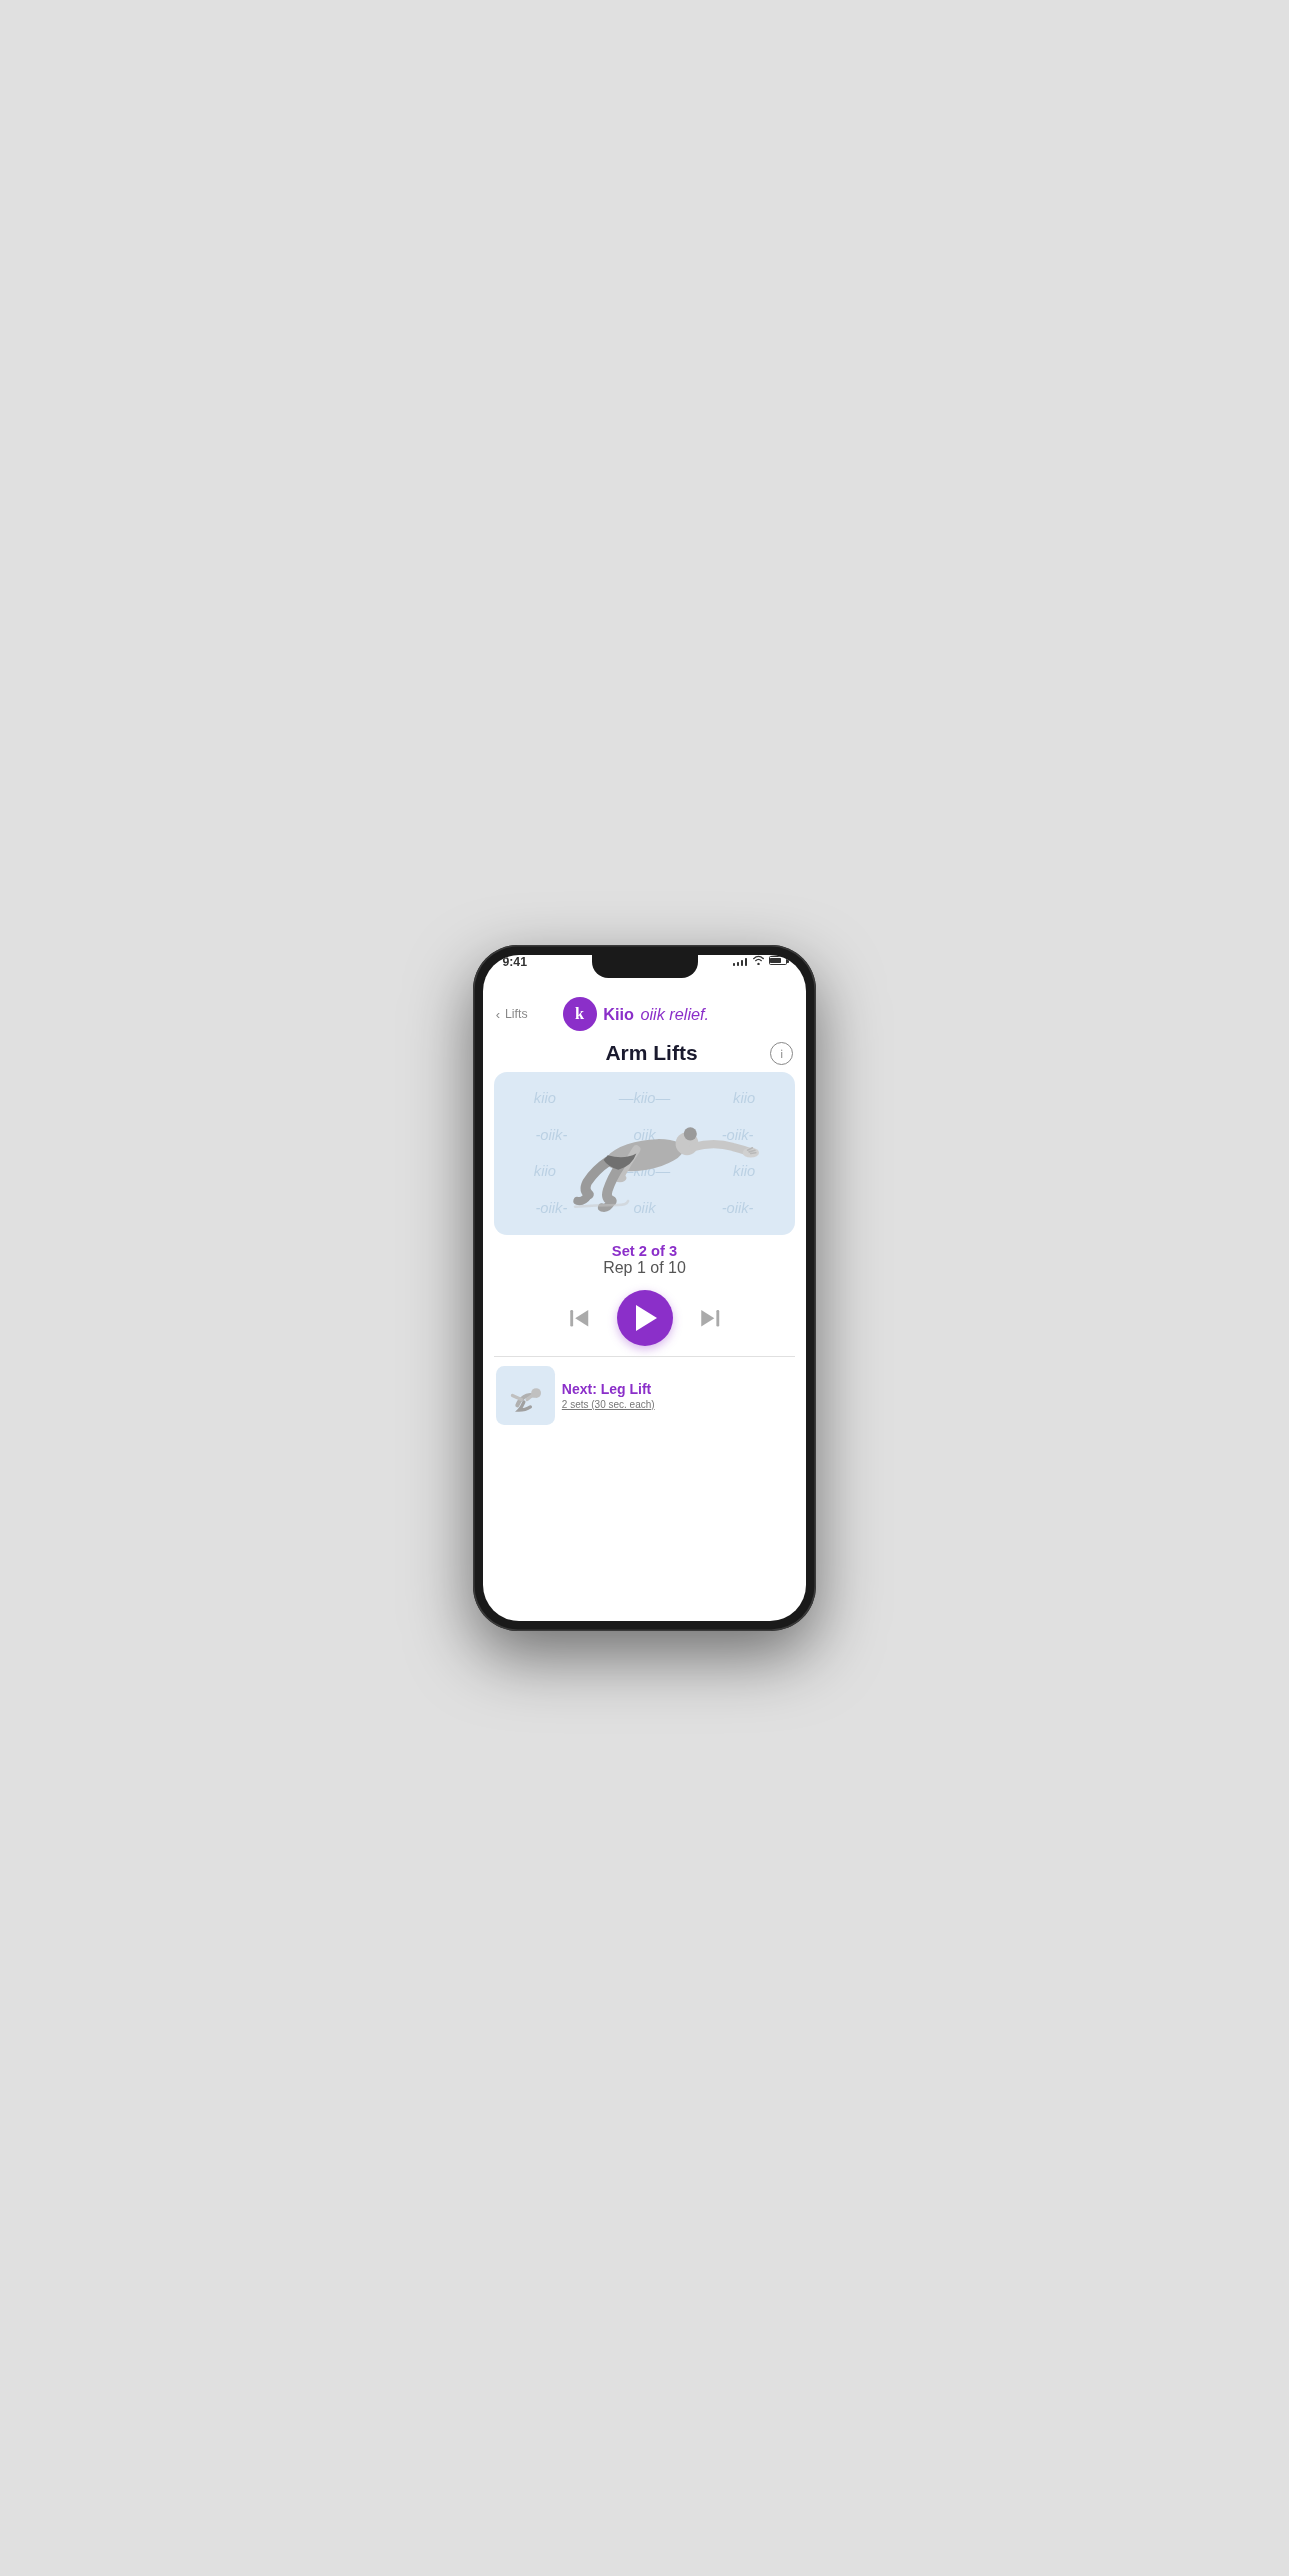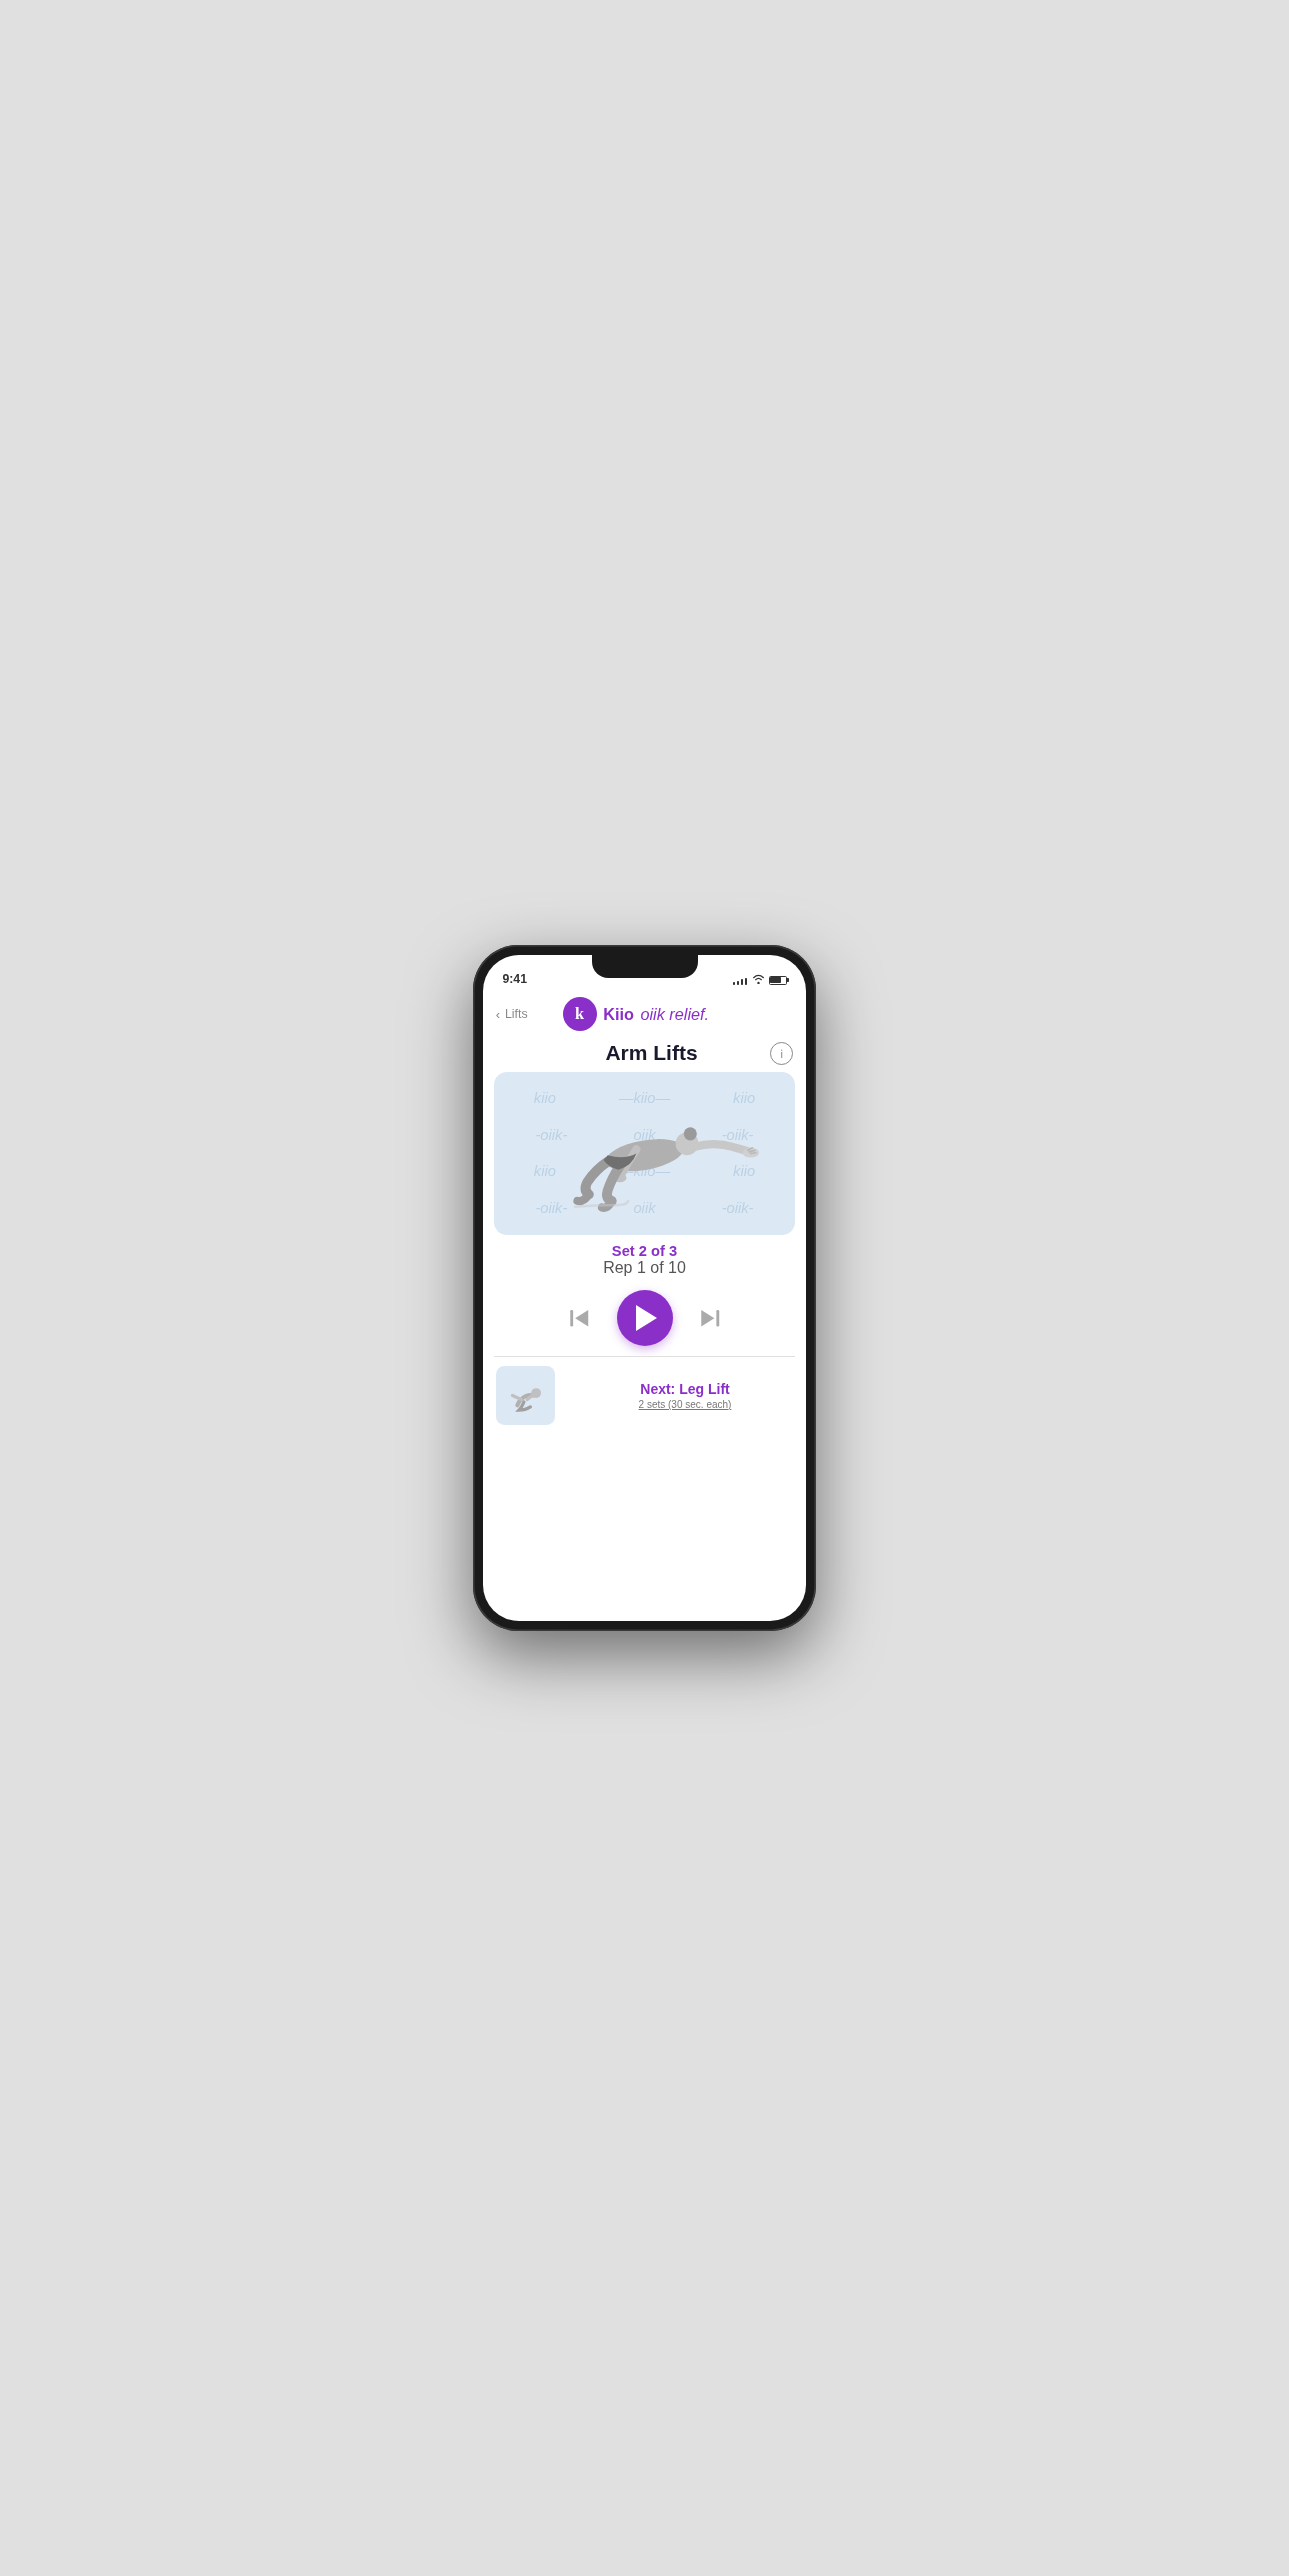--- a/index.html
+++ b/index.html
@@ -46,21 +46,21 @@
       height: 23px;
       background: #1a1a1a;
       border-radius: 0 0 16.3px 16.3px;
       z-index: 100;
     }
 
     
     .status-bar {
       height: 36px;
       display: flex;
-      align-items: flex-end;
+      align-items: flex-start;
       justify-content: space-between;
       padding: 0 19.6px 4.9px;
       flex-shrink: 0;
     }
 
     .status-time {
       font-size: 12.3px;
       font-weight: 600;
       color: #333;
     }
@@ -349,24 +349,23 @@
     .divider {
       height: 0.8px;
       background: #e0e0e0;
       margin: 0 11.4px;
     }
 
     
     .next-exercise {
       display: flex;
       align-items: center;
-      gap: 22px;
+      gap: 7px;
       padding: 9.8px 13px;
       cursor: pointer;
-      text-align: center;
     }
 
     .next-thumb {
       width: 59px;
       height: 59px;
       background: #dce9f5;
       border-radius: 8.2px;
       overflow: hidden;
       display: flex;
       align-items: center;

